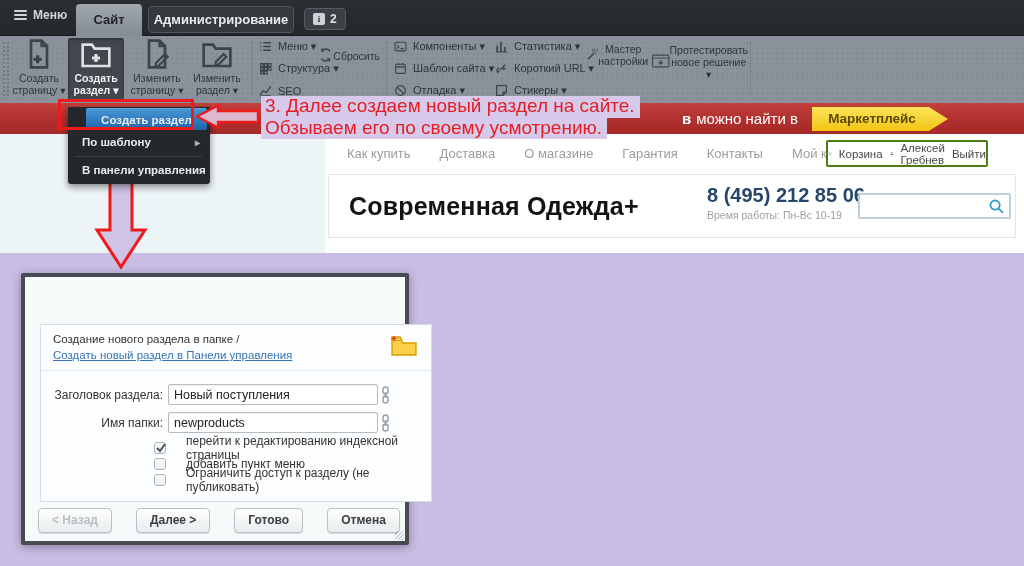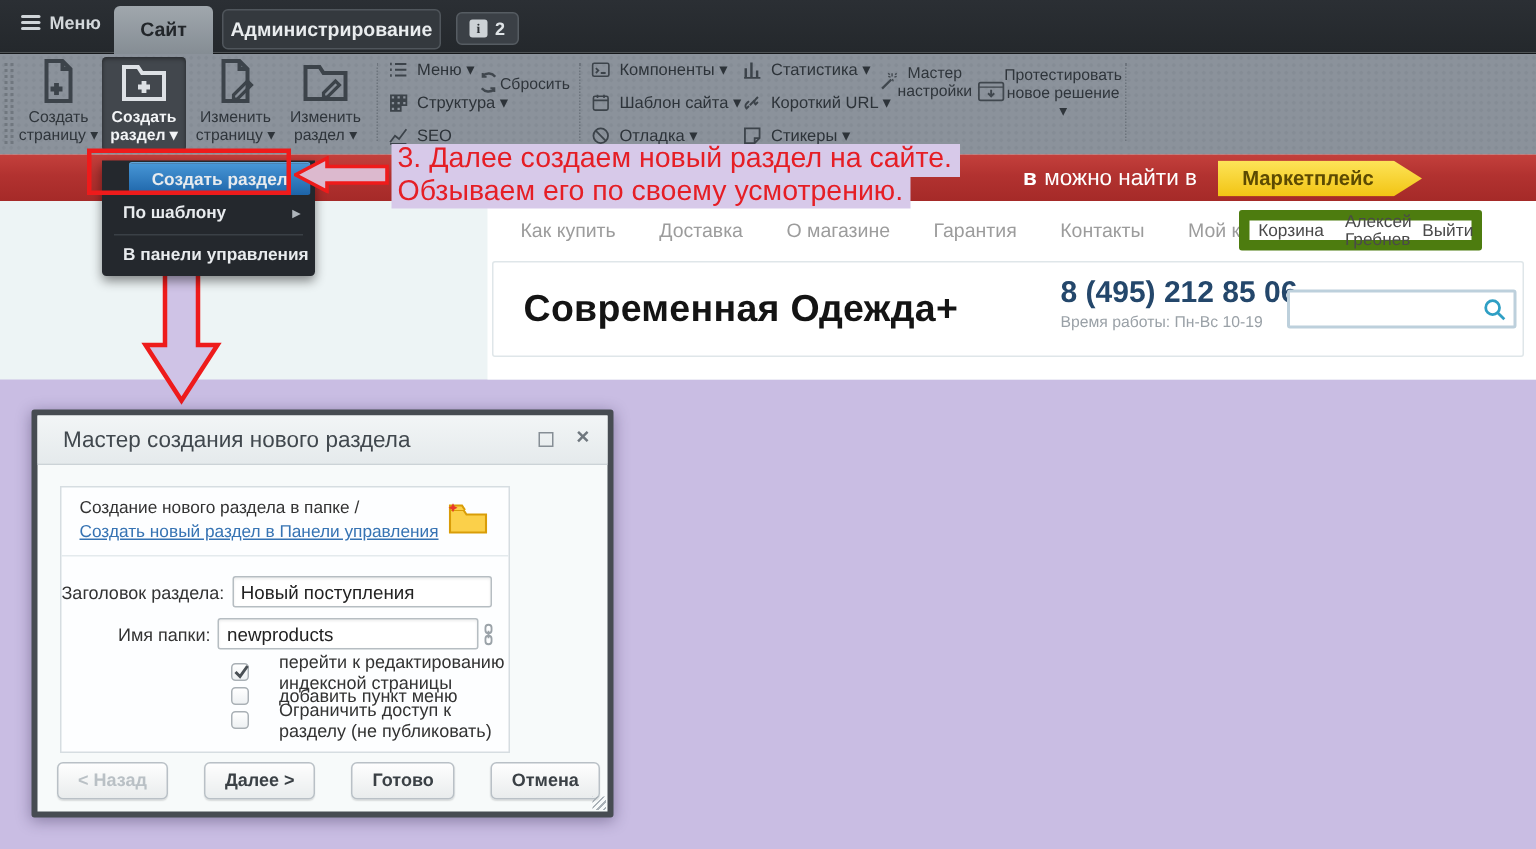--- a/index.html
+++ b/index.html
@@ -38,21 +38,21 @@
   
   .redband { position:absolute; left:0; top:103px; width:1024px; height:31px; background:linear-gradient(180deg,#c4403c 0%,#b23230 45%,#a52a28 100%); z-index:6; }
   .band-text { position:absolute; left:682px; top:7px; color:#fff; font-size:15px; }
   .band-text b { margin-right:5px; }
   .mkt { position:absolute; left:812px; top:4px; width:136px; height:24px; background:linear-gradient(180deg,#fde459,#f2c413); clip-path:polygon(0 0,86% 0,100% 50%,86% 100%,0 100%); color:#5c4a02; font-size:13.5px; font-weight:bold; text-align:center; line-height:24px; padding-right:16px; cursor:pointer; }
 
   
   .site-panel { position:absolute; left:325px; top:134px; width:699px; height:119px; background:#fff; z-index:4; }
   .site-nav { position:absolute; left:22px; top:12px; display:flex; gap:29px; }
   .site-nav span { font-size:13px; color:#9c9c9c; cursor:pointer; white-space:nowrap; }
-  .userbox { position:absolute; left:501px; top:6px; width:162px; height:27px; border:7px solid #4d7c0f; border-radius:2px; background:#fff; display:flex; align-items:center; justify-content:center; gap:7px; font-size:11.5px; color:#4a4a4a; }
+  .userbox { position:absolute; left:501px; top:6px; width:162px; height:27px; border:2px solid #4d7c0f; border-radius:2px; background:#fff; display:flex; align-items:center; justify-content:center; gap:7px; font-size:11.5px; color:#4a4a4a; }
   .userbox svg { width:13px; height:13px; }
   .hdrbox { position:absolute; left:3px; top:40px; width:688px; height:64px; border:1px solid #dfe6e9; border-radius:2px; background:#fff; }
   .site-logo { position:absolute; left:20px; top:17px; font-size:25px; font-weight:bold; color:#141414; letter-spacing:.2px; }
   .phone-wrap { position:absolute; left:378px; top:9px; width:150px; }
   .phone { font-size:20px; font-weight:bold; color:#24476b; white-space:nowrap; }
   .hours { font-size:10.5px; color:#9aa1a7; margin-top:2px; white-space:nowrap; }
   .searchbox { position:absolute; left:529px; top:18px; width:153px; height:26px; border:2px solid #bdd0dc; border-radius:2px; background:#fff; }
   .searchbox input { position:absolute; left:4px; top:2px; width:120px; height:18px; border:none; outline:none; font-size:13px; color:#333; background:transparent; }
   .searchbox svg { position:absolute; right:4px; top:3px; width:17px; height:17px; stroke:#2f9fc4; cursor:pointer; }
 
@@ -72,21 +72,21 @@
   .arrow-down { position:absolute; left:93px; top:175px; width:56px; height:95px; z-index:20; }
   .annotation { position:absolute; left:261px; top:96px; z-index:44; line-height:20.5px; }
   .annotation span { display:table; background:#d7c9e9; color:#e51e25; font-size:19px; padding:0 5px 1px 4px; white-space:nowrap; }
 
   
   .dialog { position:absolute; left:21px; top:273px; width:388px; height:272px; background:#f7fafa; border:4px solid #474c52; border-radius:2px; box-shadow:0 2px 10px rgba(40,30,70,.4); z-index:25; }
   .dlg-title { position:absolute; left:0; top:0; right:0; height:33px; background:linear-gradient(180deg,#f2f5f6,#e5eaec); border-bottom:1px solid #ccd3d7; }
   .dlg-title .txt { position:absolute; left:17px; top:8px; font-size:15px; color:#41484e; }
   .dlg-max { position:absolute; right:36px; top:11px; width:10px; height:10px; border:1px solid #868e95; cursor:pointer; }
   .dlg-close { position:absolute; right:12px; top:6px; font-size:15px; color:#6f777e; cursor:pointer; font-weight:bold; }
-  .dlg-box { position:absolute; left:15px; top:47px; width:300px; height:178px; background:#fdfeff; border:1px solid #d6dde1; }
+  .dlg-box { position:absolute; left:15px; top:47px; width:392px; height:178px; background:#fdfeff; border:1px solid #d6dde1; }
   .dlg-box-head { position:relative; padding:8px 12px 7px 12px; border-bottom:1px solid #e4eaed; }
   .dlg-box-head .l1 { font-size:11.5px; color:#333; }
   .dlg-box-head a { font-size:11.5px; color:#3673b3; text-decoration:underline; cursor:pointer; }
   .folder-ico { position:absolute; right:12px; top:7px; width:30px; height:25px; }
   .frow { display:flex; align-items:center; margin:0 10px 7px 0; }
   .frow .flabel { width:122px; text-align:right; font-size:12px; color:#333; margin-right:5px; white-space:nowrap; }
   .frow input { width:210px; height:21px; border:1px solid #b6bdc2; border-radius:2px; font-size:12.5px; color:#222; padding:0 5px; font-family:"Liberation Sans",sans-serif; box-shadow:inset 0 1px 2px rgba(0,0,0,.08); }
   .chain { width:9px; height:18px; margin-left:3px; }
   .form-area { padding-top:13px; }
   .cbs { margin:5px 0 0 113px; }
@@ -325,25 +325,20 @@
   </svg>
   <svg class="arrow-down" viewBox="0 0 56 95">
     <polygon points="17,2 39,2 39,55 52,55 28,92 4,55 17,55" fill="#cfc3e6" stroke="#ee1b1b" stroke-width="3"></polygon>
   </svg>
   <div class="annotation">
     <span>3. Далее создаем новый раздел на сайте.</span>
     <span>Обзываем его по своему усмотрению.</span>
   </div>
 
   <div class="dialog">
-    <div class="dlg-title">
-      <span class="txt">Мастер создания нового раздела</span>
-      <span class="dlg-max" title=""></span>
-      <span class="dlg-close">×</span>
-    </div>
 
     <div class="dlg-box">
       <div class="dlg-box-head">
         <div class="l1">Создание нового раздела в папке /</div>
         <a>Создать новый раздел в Панели управления</a>
         <svg class="folder-ico" viewBox="0 0 30 25">
           <path d="M3 8h9l2 3h13v12H3z" fill="#fbd04a" stroke="#d99d08" stroke-width="1.4"></path>
           <path d="M3 8v-3h8l2 3" fill="#fbd04a" stroke="#d99d08" stroke-width="1.4"></path>
           <path d="M5 3.5l1 2 2 1-2 1-1 2-1-2-2-1 2-1z" fill="#e8392b"></path>
         </svg>

